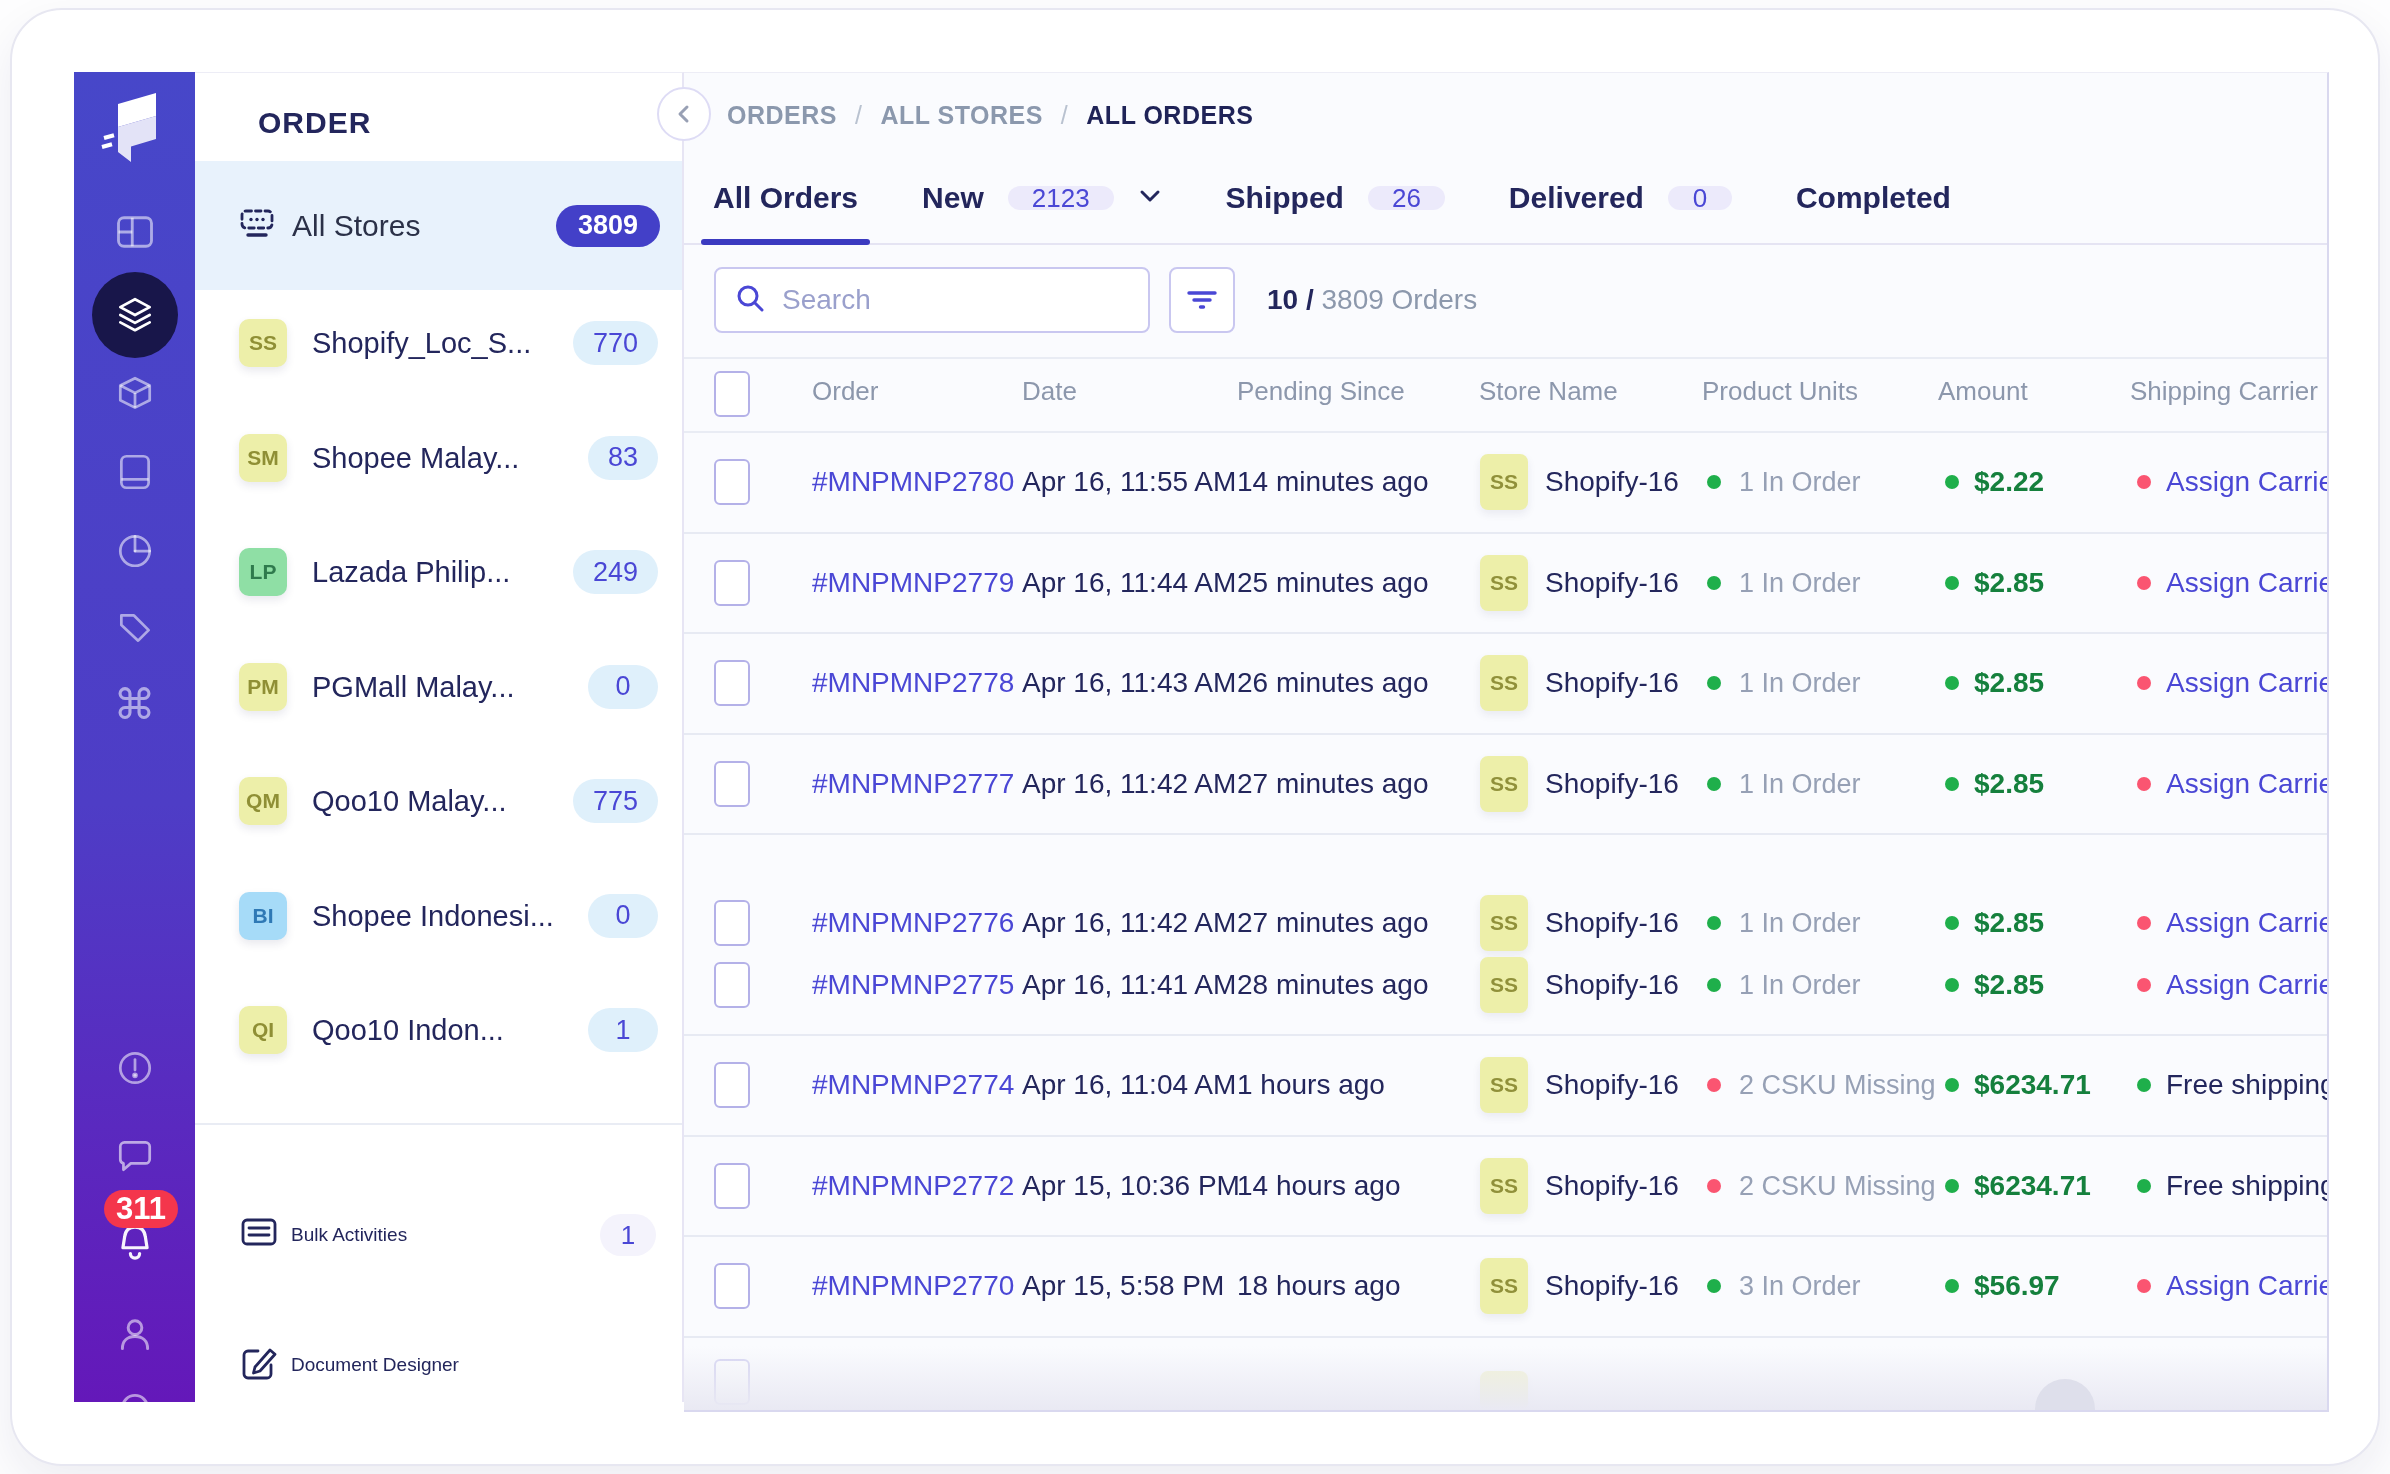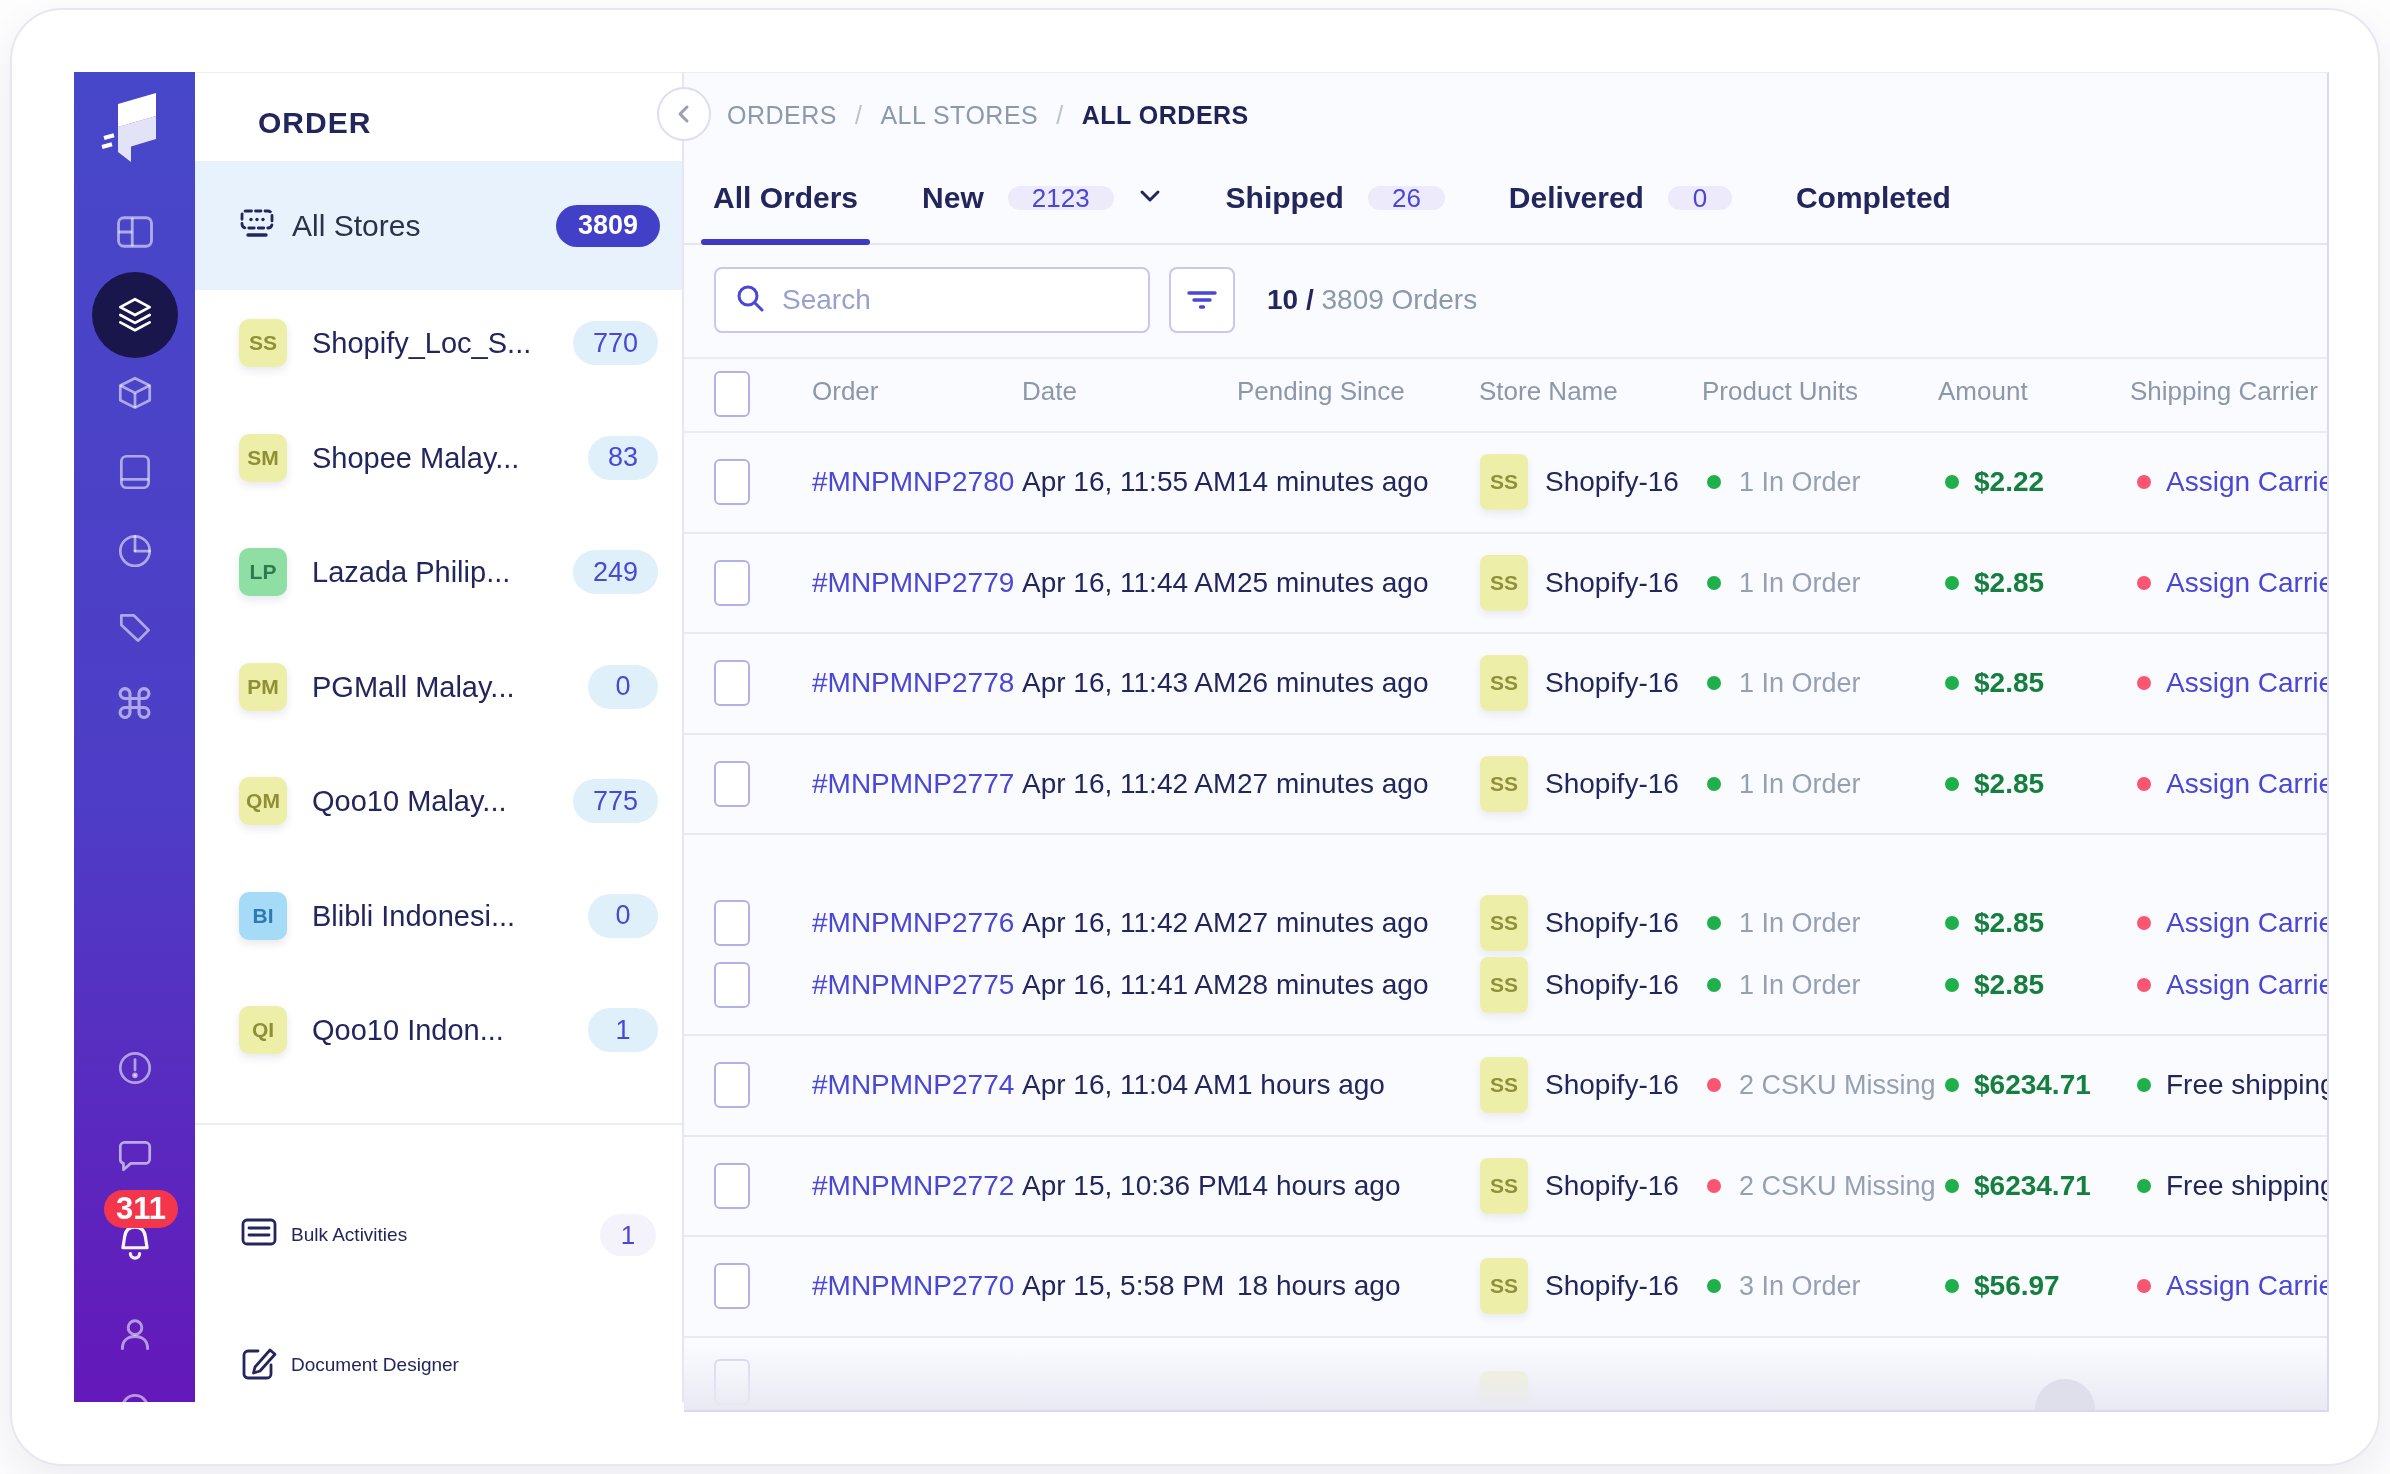--- a/index.html
+++ b/index.html
@@ -58,21 +58,21 @@
 
   
   .main-panel { position:absolute; left:672px; top:62px; width:1645px; height:1340px; background:#FAFBFE;
     border-top:1px solid #EDEDF6; border-right:2px solid #D9D8EF; border-bottom:2px solid #D9D8EF;
     overflow:hidden; }
   .collapse-btn { position:absolute; left:645px; top:77px; width:54px; height:54px; border-radius:50%;
     background:#fff; border:2px solid #DEDCF5; z-index:6; display:flex; align-items:center;
     justify-content:center; cursor:pointer; }
   .breadcrumb { position:absolute; left:43px; top:42px; transform:translateY(-50%); display:flex;
     gap:18px; align-items:center; font-size:25px; letter-spacing:.5px; }
-  .bc-grey { color:#8B98AD; font-weight:400; }
+  .bc-grey { color:#8B98AD; font-weight:700; }
   .bc-sep  { color:#B9C2D0; font-weight:400; }
   .bc-active { color:#1F2357; font-weight:700; }
 
   .tab-bar { position:absolute; left:0; top:80px; width:100%; height:92px;
     border-bottom:2px solid #E5E4F3; display:flex; align-items:stretch; padding-left:29px; gap:64px; }
   .tab { position:relative; display:flex; align-items:center; gap:24px; cursor:pointer; }
   .tab-label { font-size:30px; font-weight:700; color:#23265C; white-space:nowrap; }
   .tab-pill { height:24px; border-radius:19px; background:#ECEAFB; color:#4A47D5; font-size:26px;
     display:flex; align-items:center; justify-content:center; padding:0 24px; min-width:64px; }
   .tab.active::after { content:""; position:absolute; left:-12px; right:-12px; bottom:-2px; height:6px;
@@ -249,21 +249,21 @@
     <span class="store-name">PGMall Malay...</span>
     <span class="count-pill">0</span>
   </div>
         <div class="store-item" style="top: 671px;">
     <span class="avatar av-yellow">QM</span>
     <span class="store-name">Qoo10 Malay...</span>
     <span class="count-pill">775</span>
   </div>
         <div class="store-item" style="top: 785.5px;">
     <span class="avatar av-blue">BI</span>
-    <span class="store-name">Blibli Indonesi...</span>
+    <span class="store-name">Shopee Indonesi...</span>
     <span class="count-pill">0</span>
   </div>
         <div class="store-item" style="top: 900px;">
     <span class="avatar av-yellow">QI</span>
     <span class="store-name">Qoo10 Indon...</span>
     <span class="count-pill">1</span>
   </div>
       </div>
 
     <div class="lp-divider"></div>

